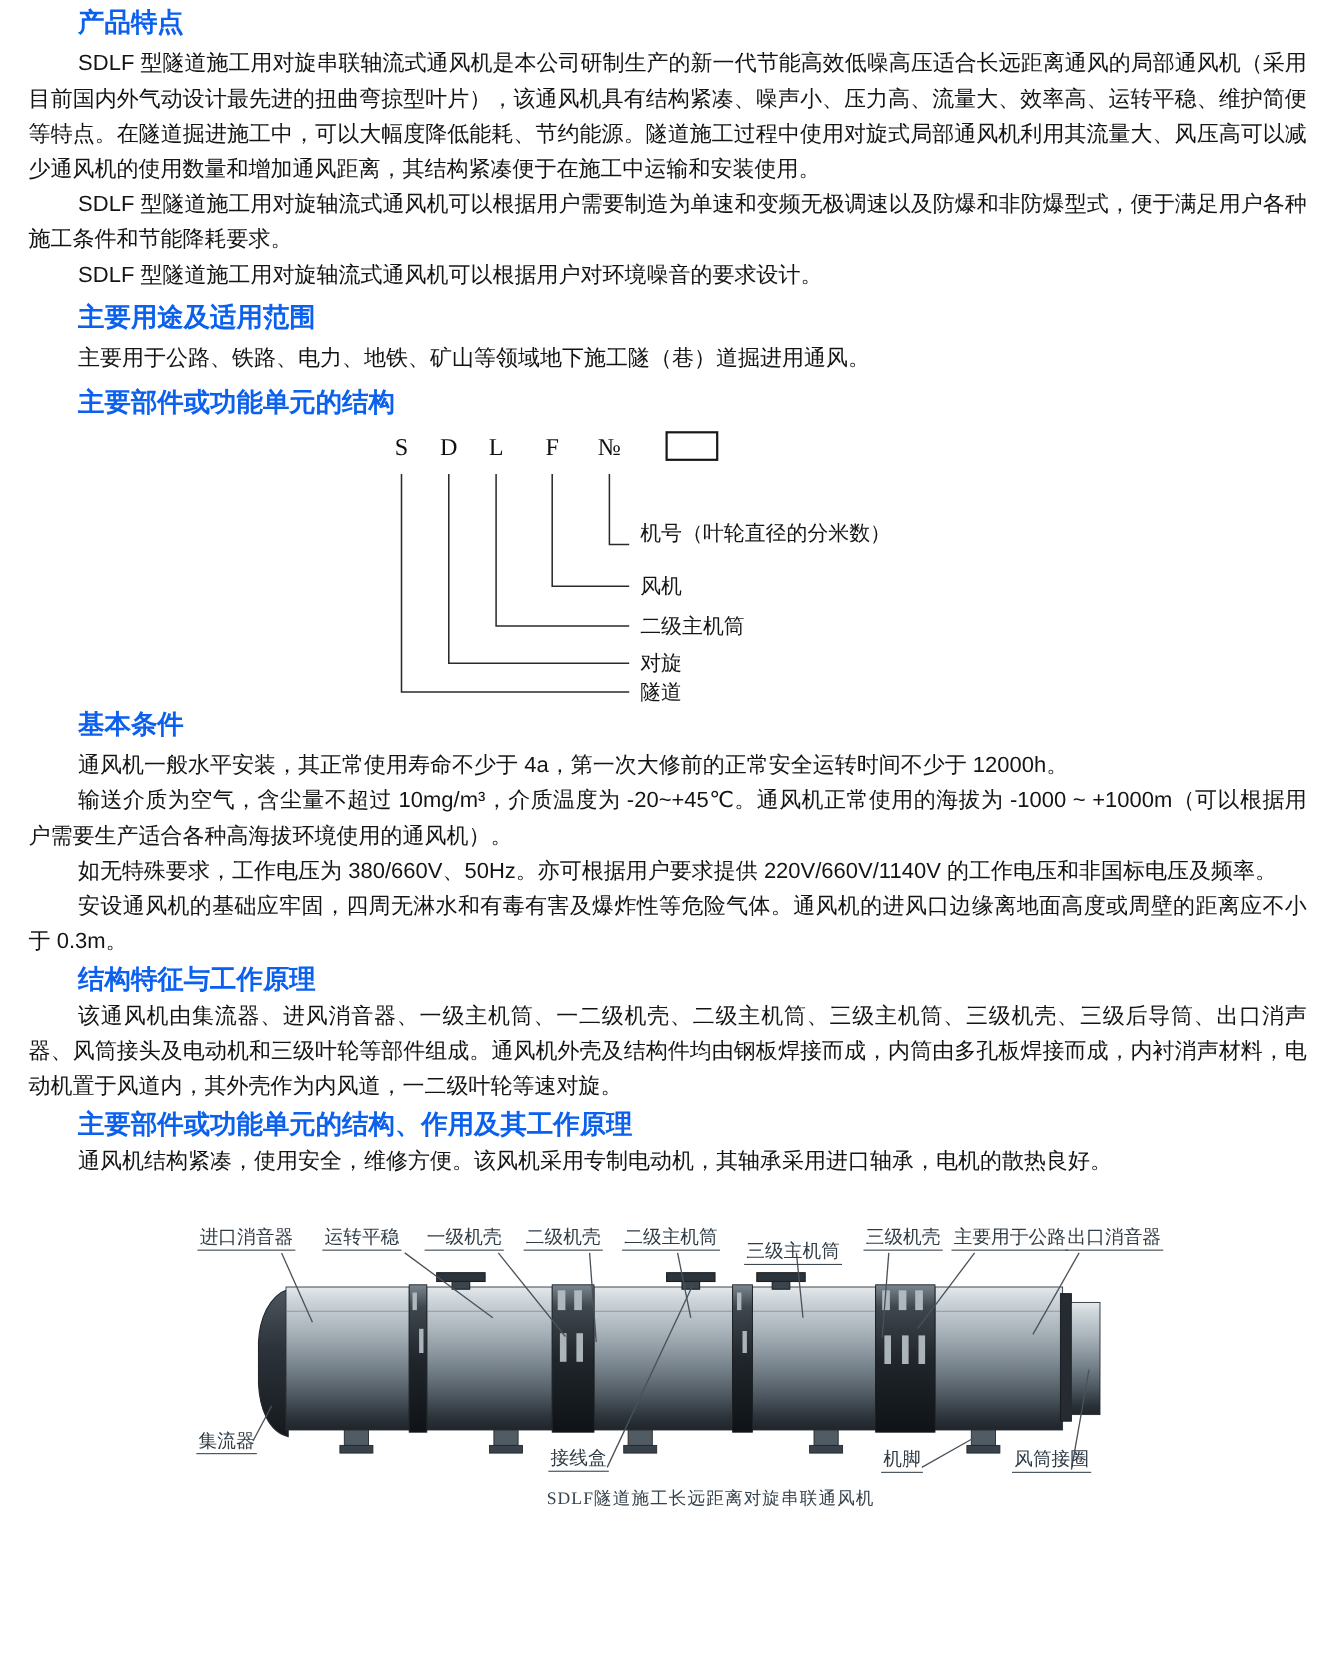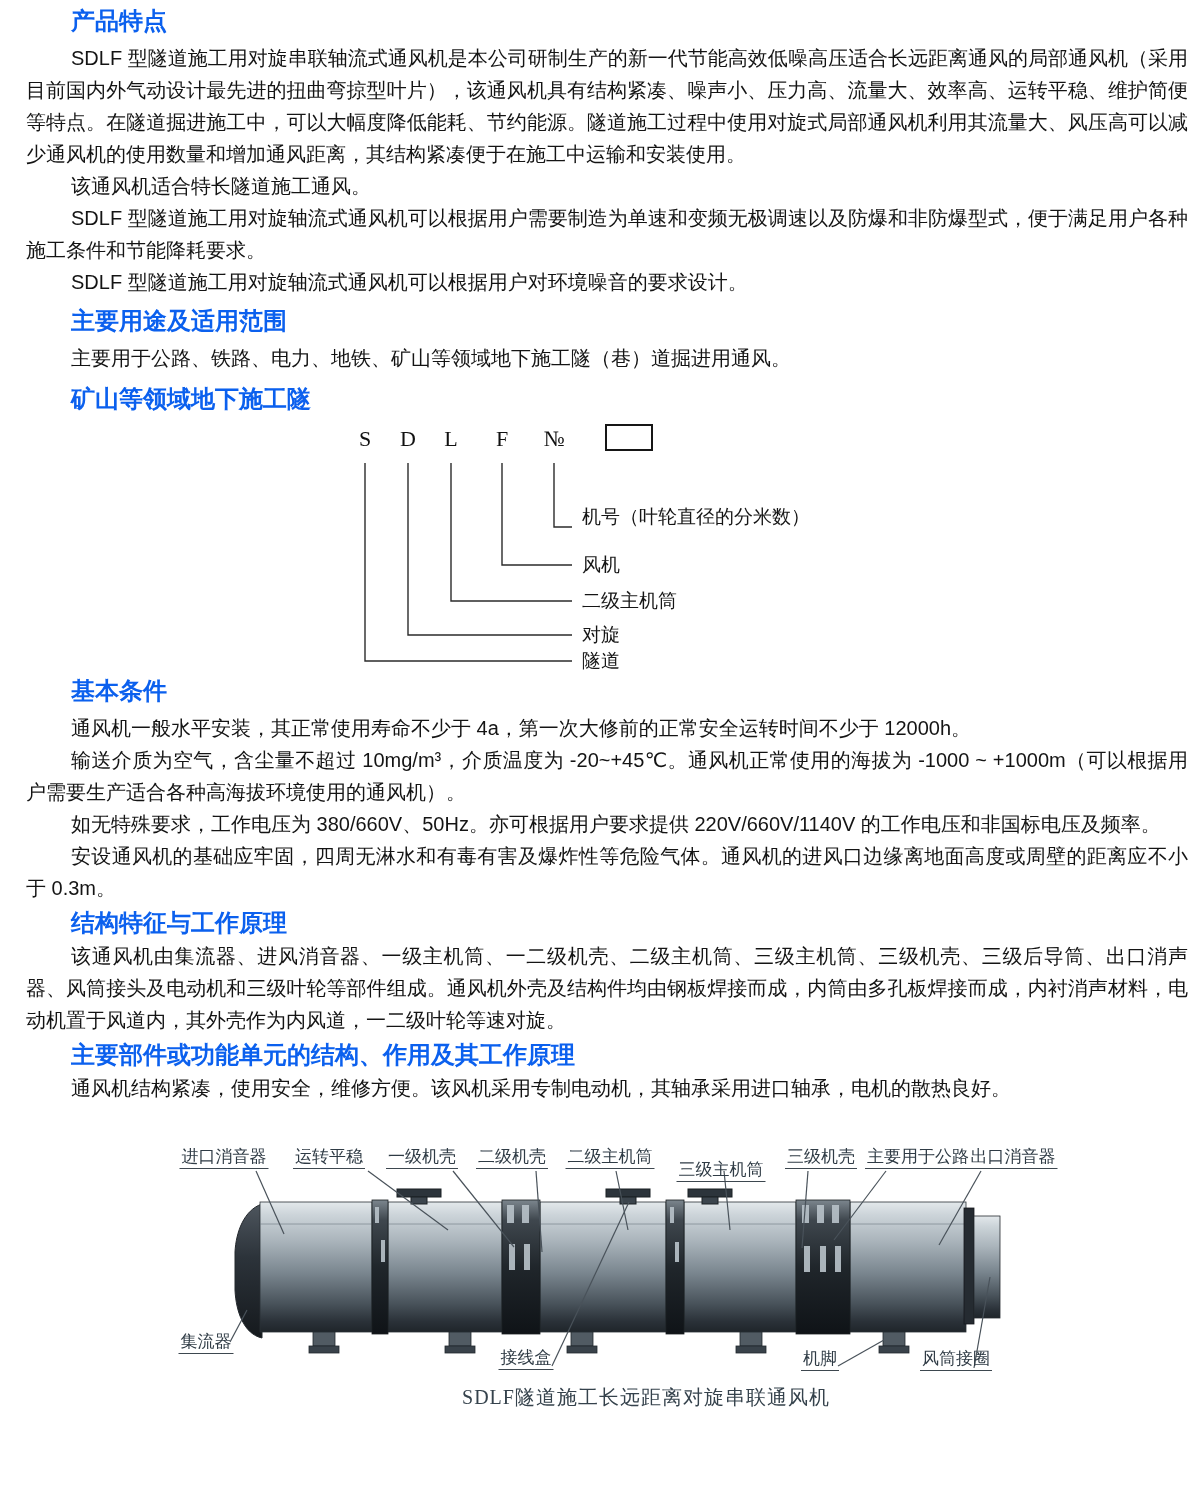--- a/index.html
+++ b/index.html
@@ -26,38 +26,37 @@
   .model-meaning{position:absolute;left:566px;white-space:nowrap;
       font-family:"Liberation Serif","DejaVu Serif",serif;font-size:19px;color:#151515;}
 
   
   .machine-diagram{position:relative;width:980px;height:300px;margin:40px 0 0 -10px;}
   .machine-diagram svg{position:absolute;left:0;top:0;}
   .m-label{position:absolute;transform:translateX(-50%);white-space:nowrap;
       font-family:"Liberation Serif","DejaVu Serif",serif;font-size:17px;color:#2f3b45;
       border-bottom:1px solid #3d474f;padding:0 2px 1px 2px;line-height:20px;}
   .m-caption{position:absolute;transform:translateX(-50%);white-space:nowrap;
-      font-family:"Liberation Serif","DejaVu Serif",serif;font-size:20px;
+      font-family:"Liberation Serif","DejaVu Serif",serif;font-size:16px;
       letter-spacing:1px;color:#35424c;}
 </style>
 </head>
 <body>
 
 <div class="content">
 
   <h2>产品特点</h2>
   <p class="body-p">SDLF 型隧道施工用对旋串联轴流式通风机是本公司研制生产的新一代节能高效低噪高压适合长远距离通风的局部通风机（采用目前国内外气动设计最先进的扭曲弯掠型叶片），该通风机具有结构紧凑、噪声小、压力高、流量大、效率高、运转平稳、维护简便等特点。在隧道掘进施工中，可以大幅度降低能耗、节约能源。隧道施工过程中使用对旋式局部通风机利用其流量大、风压高可以减少通风机的使用数量和增加通风距离，其结构紧凑便于在施工中运输和安装使用。</p>
-  <p class="body-p">该通风机适合特长隧道施工通风。</p>
   <p class="body-p">SDLF 型隧道施工用对旋轴流式通风机可以根据用户需要制造为单速和变频无极调速以及防爆和非防爆型式，便于满足用户各种施工条件和节能降耗要求。</p>
   <p class="body-p">SDLF 型隧道施工用对旋轴流式通风机可以根据用户对环境噪音的要求设计。</p>
 
   <h2 class="h-usage">主要用途及适用范围</h2>
   <p class="body-p">主要用于公路、铁路、电力、地铁、矿山等领域地下施工隧（巷）道掘进用通风。</p>
 
-  <h2 class="h-model">矿山等领域地下施工隧</h2>
+  <h2 class="h-model">主要部件或功能单元的结构</h2>
 
   <div class="model-diagram">
     <svg width="1200" height="258" viewBox="0 0 1200 258">
       <g stroke="#2b2b2b" stroke-width="1.4" fill="none">
         <path d="M349,47 V245 H556"></path>
         <path d="M392,47 V219 H556"></path>
         <path d="M435,47 V185 H556"></path>
         <path d="M486,47 V149 H556"></path>
         <path d="M538,47 V111 H556"></path>
       </g>

